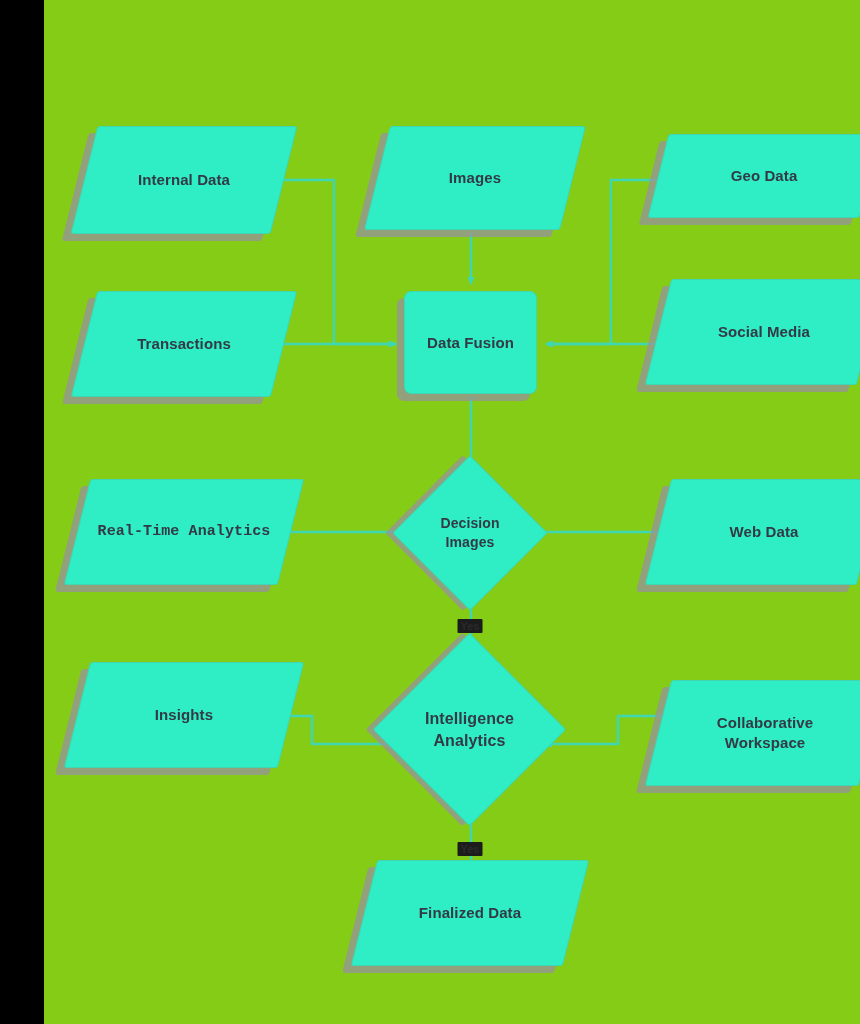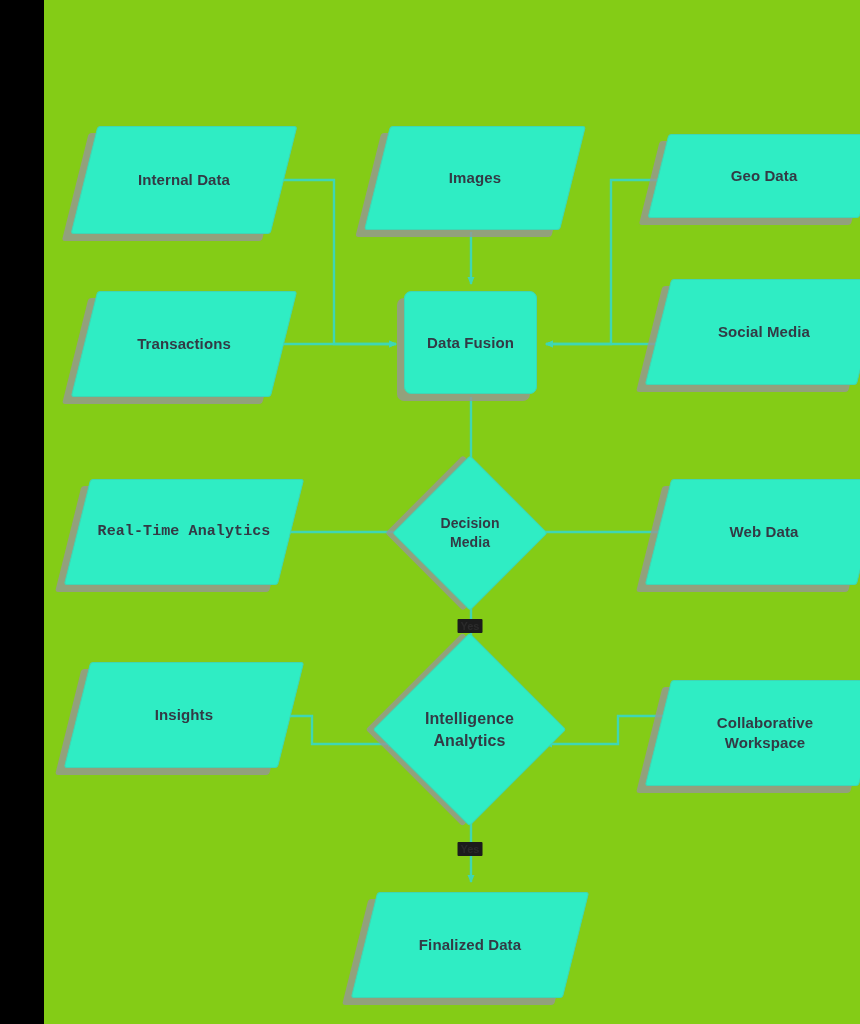--- a/index.html
+++ b/index.html
@@ -159,21 +159,21 @@
   </div>
 
   <div class="node" style="left:33px;top:479px;width:214px;height:106px;font-family:Liberation Mono, monospace;">
     <span class="shape-par"></span>
     <span class="lbl">Real-Time Analytics</span>
   </div>
 
   <div class="node" style="left:371px;top:478px;width:110px;height:110px;font-size:14px;">
     <span class="shape-dia"></span>
     <span class="lbl" style="white-space:pre-line;">Decision
-Media</span>
+Images</span>
   </div>
 
   <div class="node" style="left:614px;top:479px;width:212px;height:106px;">
     <span class="shape-par"></span>
     <span class="lbl">Web Data</span>
   </div>
 
   <div class="node" style="left:33px;top:662px;width:214px;height:106px;">
     <span class="shape-par"></span>
     <span class="lbl">Insights</span>
@@ -184,21 +184,21 @@
     <span class="lbl" style="white-space:pre-line;">Intelligence
 Analytics</span>
   </div>
 
   <div class="node" style="left:614px;top:680px;width:214px;height:106px;">
     <span class="shape-par"></span>
     <span class="lbl" style="white-space:pre-line;">Collaborative
 Workspace</span>
   </div>
 
-  <div class="node" style="left:320px;top:892px;width:212px;height:106px;text-align:center;">
+  <div class="node" style="left:320px;top:860px;width:212px;height:106px;text-align:center;">
     <span class="shape-par"></span>
     <span class="lbl">Finalized Data</span>
   </div>
 
   <div class="edge-label" style="left:426px;top:626px;">Yes</div>
   <div class="edge-label" style="left:426px;top:849px;">Yes</div>
 
 </div>
 
 </body></html>

